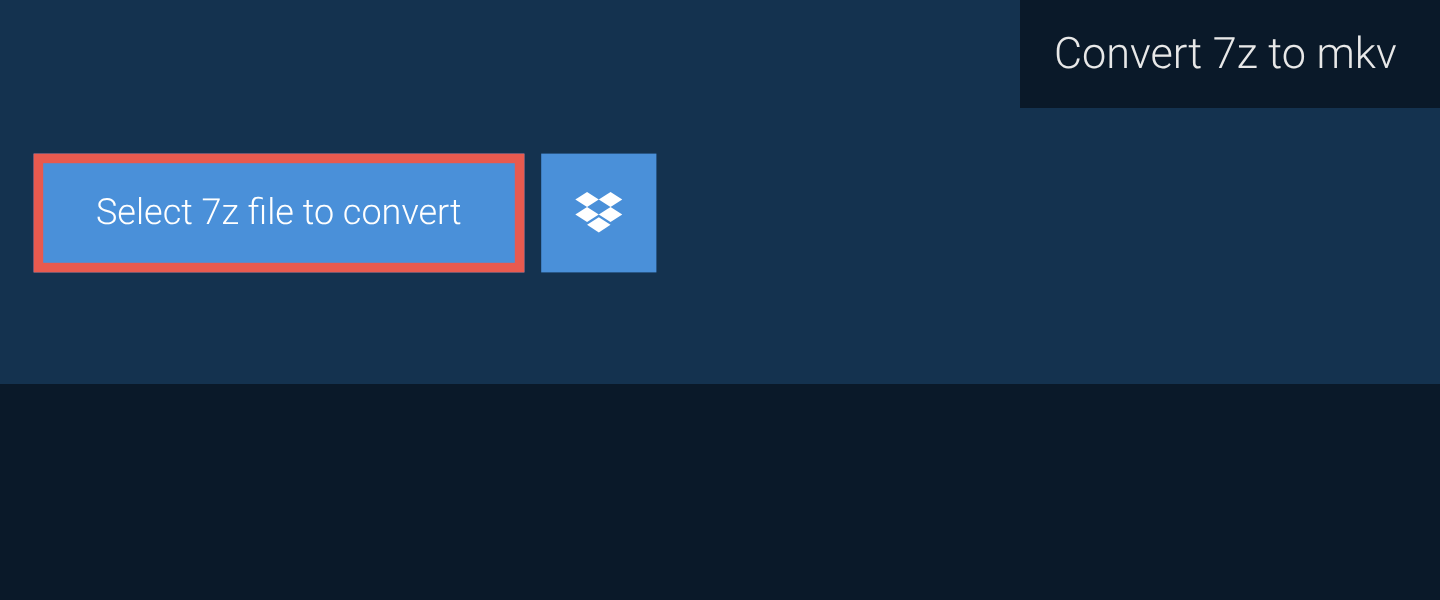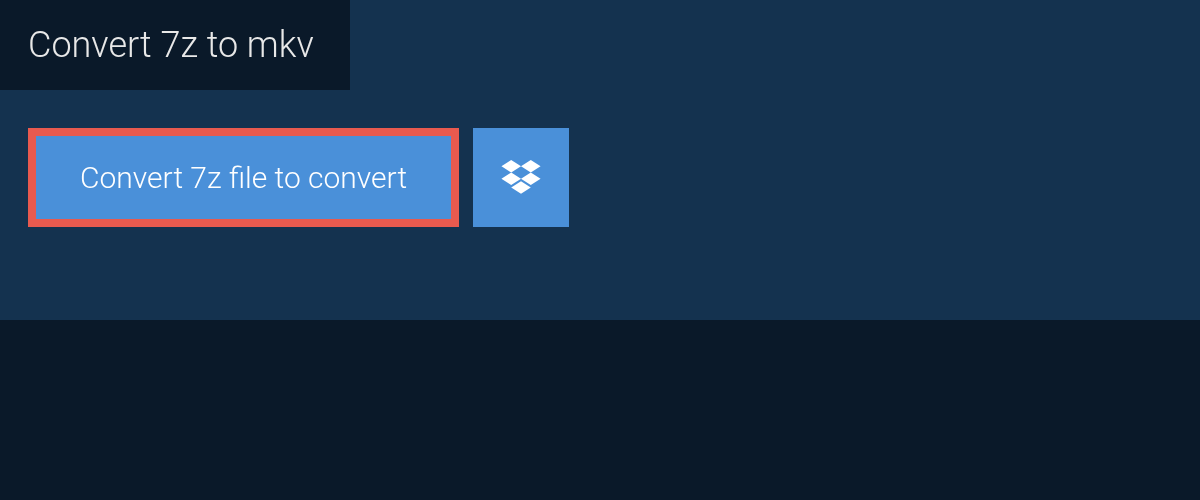--- a/index.html
+++ b/index.html
@@ -11,20 +11,21 @@
       width: 1200px;
       height: 500px;
       background: #0a1929;
       font-family: -apple-system, BlinkMacSystemFont, "Segoe UI", Roboto, Helvetica, Arial, sans-serif;
       overflow: hidden;
     }
     .container {
       background: #14324f;
       width: 100%;
       height: 320px;
+      text-align: right;
     }
     .tab-header {
       display: inline-block;
       background: #0a1929;
       padding: 24px 36px 24px 28px;
       color: #e8e8e8;
       font-size: 36px;
       font-weight: 300;
     }
     .action-row {
@@ -66,21 +67,21 @@
   </style>
 </head>
 <body>
 
 <div class="container">
   <div class="tab-header">
     <span>Convert 7z to mkv</span>
   </div>
   <div class="action-row">
     <div class="select-button">
-      <span>Convert 7z file to convert</span>
+      <span>Select 7z file to convert</span>
     </div>
     <div class="dropbox-button">
       <div class="dropbox-icon">
         <svg viewBox="0 0 50 46" xmlns="http://www.w3.org/2000/svg">
           <polygon points="12.5,0 25,8 12.5,16 0,8"></polygon>
           <polygon points="37.5,0 50,8 37.5,16 25,8"></polygon>
           <polygon points="12.5,16 25,24 12.5,32 0,24"></polygon>
           <polygon points="37.5,16 50,24 37.5,32 25,24"></polygon>
           <polygon points="25,27 37.5,35 25,43 12.5,35"></polygon>
         </svg>

